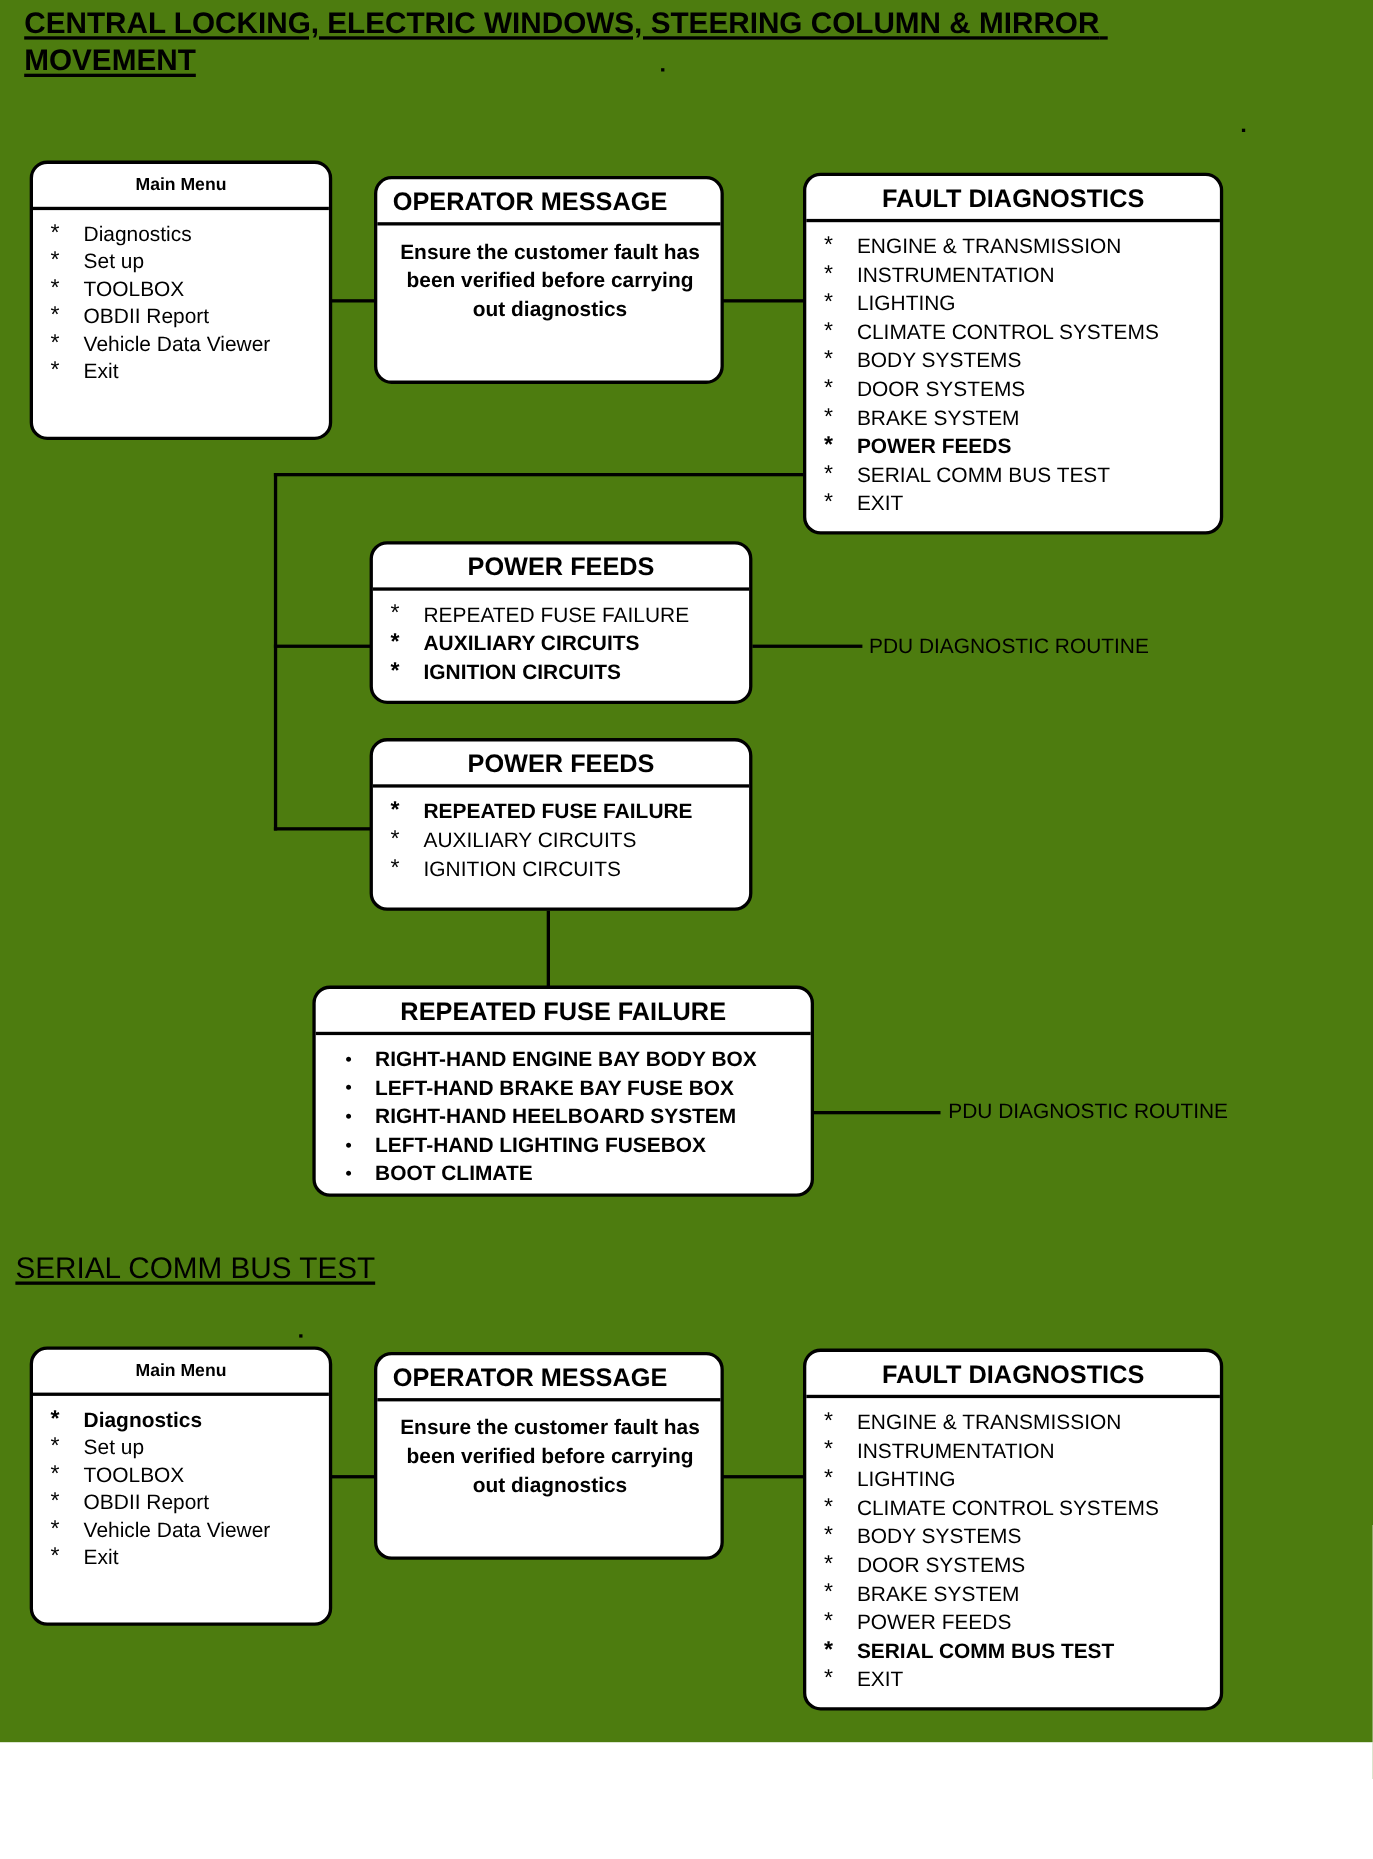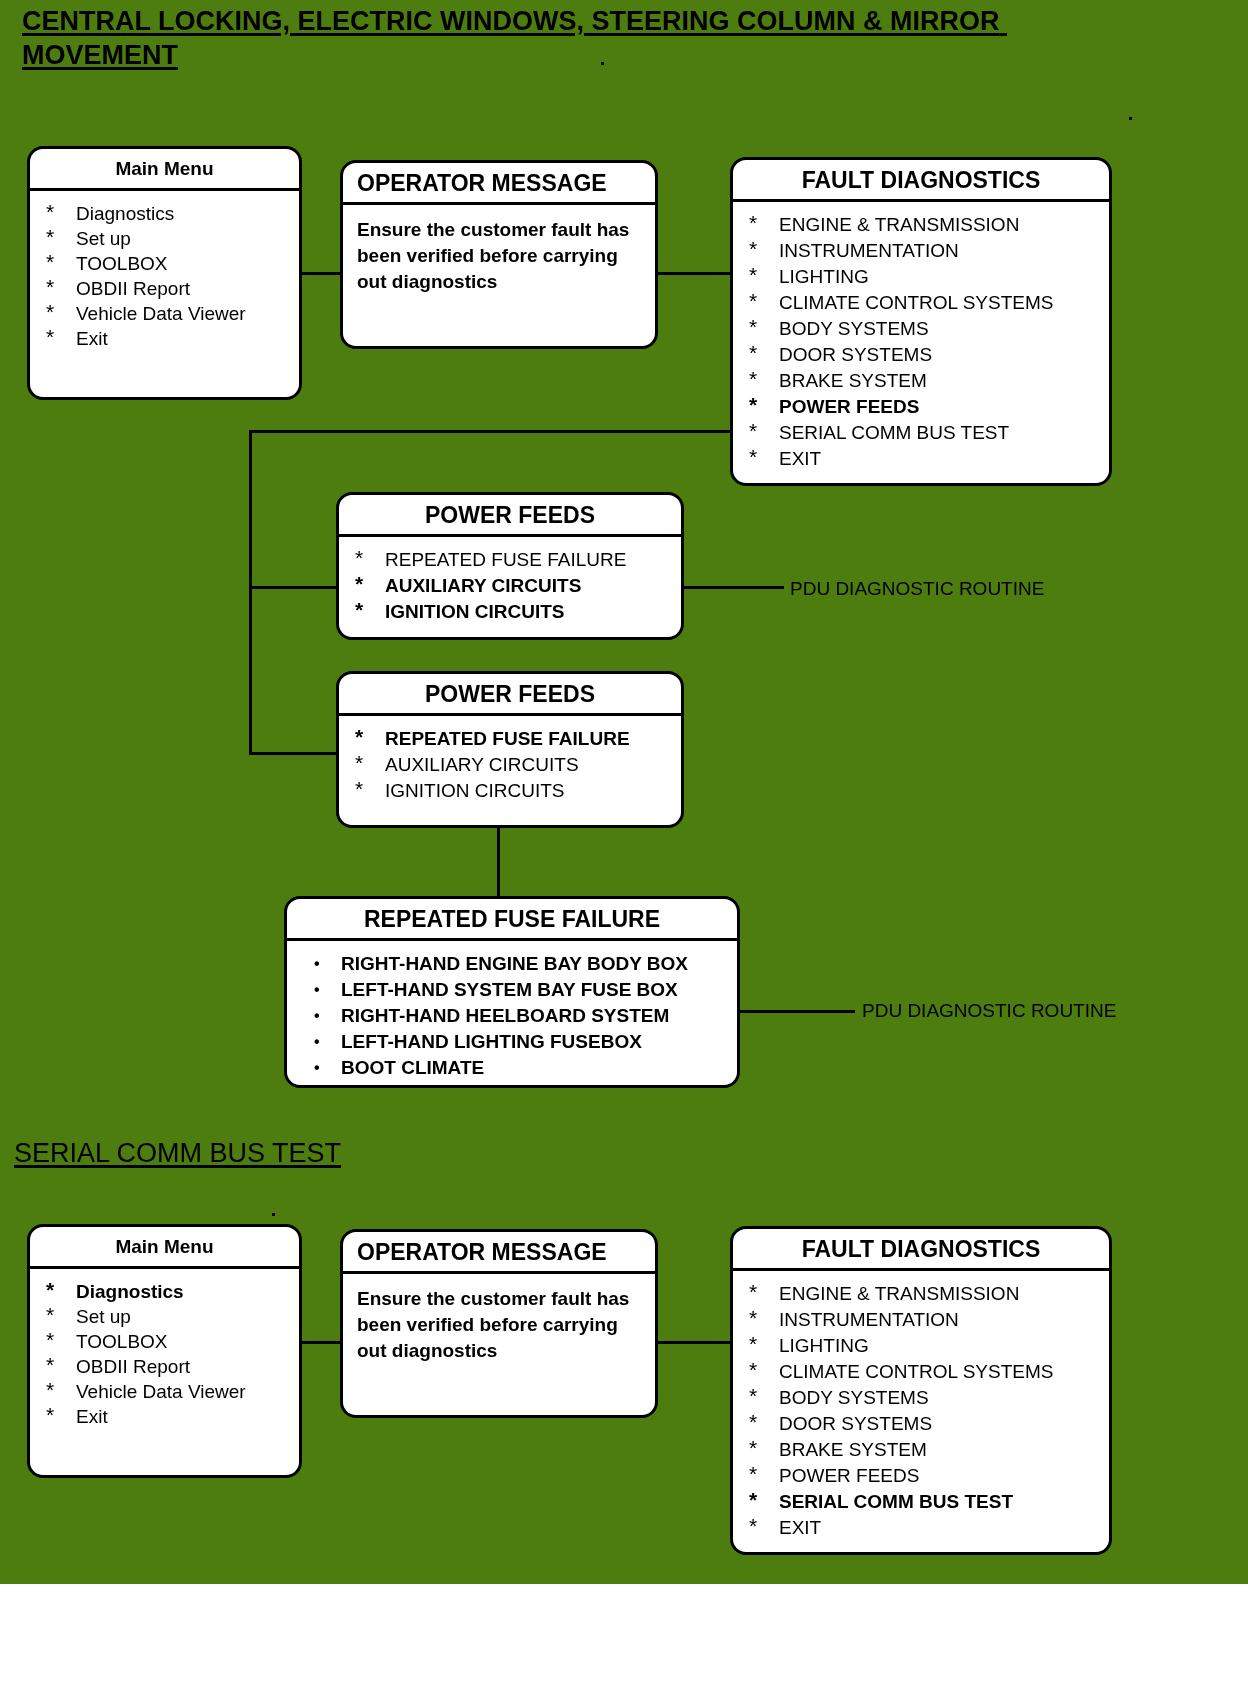--- a/index.html
+++ b/index.html
@@ -55,28 +55,29 @@
     font-size: 23px;
     line-height: 22px;
     padding: 9px 10px 8px 10px;
     border-bottom: 3px solid #000;
   }
   .box-title.left {
     text-align: left;
     padding-left: 14px;
   }
   .box-title.menu-title {
-    font-size: 19px;
+    font-size: 16px;
   }
   .box-body {
     box-sizing: border-box;
     padding: 10px 8px 10px 10px;
   }
   .box-body.msg {
     padding: 12px 12px 12px 14px;
+    text-align: center;
   }
 
   
   ul.items {
     list-style: none;
     margin: 0;
     padding: 0;
   }
   ul.items li {
     position: relative;
@@ -304,21 +305,21 @@
   <div class="box" style="left:284px; top:896px; width:456px; height:192px;">
     <div class="box-title">REPEATED FUSE FAILURE</div>
     <div class="box-body" style="padding-left:18px;">
       <ul class="items dot">
         <li class="bold">
           <span class="bullet">•</span>
           <span>RIGHT-HAND ENGINE BAY BODY BOX</span>
         </li>
         <li class="bold">
           <span class="bullet">•</span>
-          <span>LEFT-HAND SYSTEM BAY FUSE BOX</span>
+          <span>LEFT-HAND BRAKE BAY FUSE BOX</span>
         </li>
         <li class="bold">
           <span class="bullet">•</span>
           <span>RIGHT-HAND HEELBOARD SYSTEM</span>
         </li>
         <li class="bold">
           <span class="bullet">•</span>
           <span>LEFT-HAND LIGHTING FUSEBOX</span>
         </li>
         <li class="bold">

